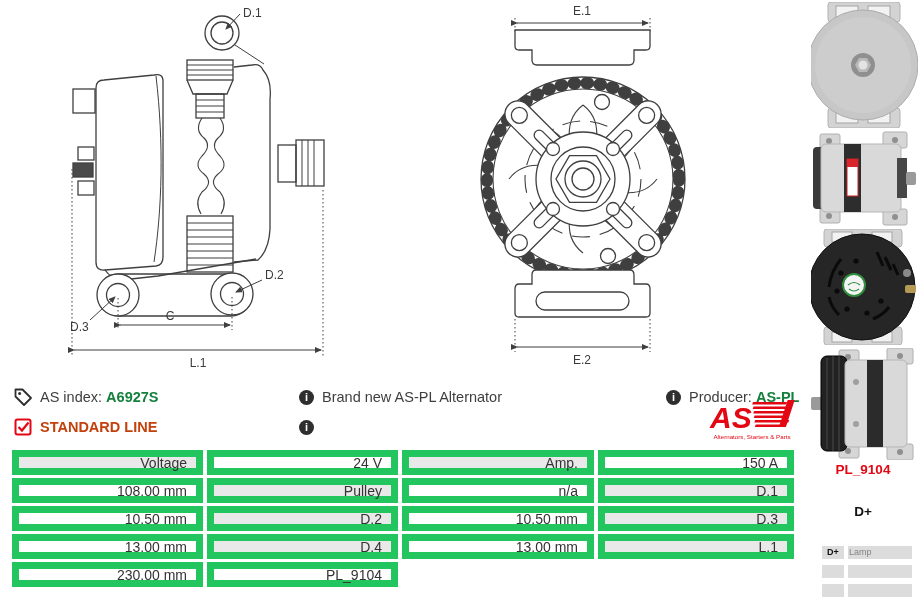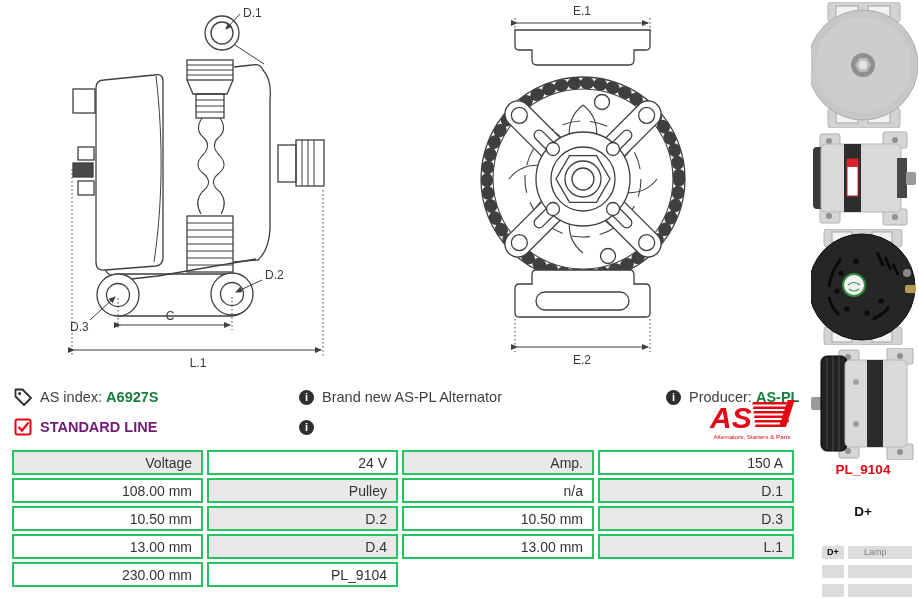--- a/index.html
+++ b/index.html
@@ -15,43 +15,43 @@
 
   
   .photo{position:absolute;left:811px;}
 
   
   .info-row{position:absolute;height:20px;display:flex;align-items:center;}
   .inf-ico{display:inline-flex;width:15px;height:15px;border-radius:50%;background:#2e2e2e;color:#fff;
            font-size:11px;font-weight:bold;align-items:center;justify-content:center;margin-right:8px;flex:0 0 auto;}
   .txt{font-size:14.5px;color:#3f3f3f;white-space:nowrap;}
   .txt b{color:#15803d;}
-  .red-bold{color:#701a75;font-weight:bold;font-size:14.5px;white-space:nowrap;}
+  .red-bold{color:#c2410c;font-weight:bold;font-size:14.5px;white-space:nowrap;}
 
   
   .as-logo{position:absolute;left:702px;top:399px;width:100px;height:44px;}
 
   
   .spec-table{position:absolute;left:12px;top:450px;width:782px;
               display:grid;grid-template-columns:191px 191px 192px 196px;
               grid-auto-rows:25px;gap:3px 4px;font-size:14px;}
-  .cell{border:2px solid #22c55e;display:flex;align-items:center;justify-content:flex-end;
+  .cell{border:7px solid #22c55e;display:flex;align-items:center;justify-content:flex-end;
         padding-right:9px;box-sizing:border-box;background:#fff;color:#333;}
   .cell.lab{background:#e9e9e9;}
 
   
   .plug-code{position:absolute;left:811px;top:462px;width:104px;text-align:center;
              color:#e30613;font-weight:bold;font-size:13.5px;}
   .plug-terminal{position:absolute;left:811px;top:504px;width:104px;text-align:center;
              color:#111;font-weight:bold;font-size:13.5px;}
   .pinout{position:absolute;left:822px;top:546px;width:90px;}
   .pinout .prow{display:flex;margin-bottom:6px;}
   .pinout .pcell{background:#dcdcdc;height:13px;font-size:9px;line-height:13px;}
   .pinout .pin{width:22px;text-align:center;font-weight:bold;color:#111;margin-right:4px;}
-  .pinout .fun{width:64px;padding-left:16px;color:#848484;box-sizing:border-box;}
+  .pinout .fun{width:64px;padding-left:1px;color:#848484;box-sizing:border-box;}
 </style>
 </head>
 <body>
 
 <div class="canvas">
 
   <svg class="draw side-view" width="334" height="370" viewBox="0 0 334 370">
     <defs>
       <marker id="arr" markerWidth="8" markerHeight="8" refX="6" refY="3" orient="auto">
         <path d="M0,0 L7,3 L0,6 Z" fill="#3f3f3f"></path>

